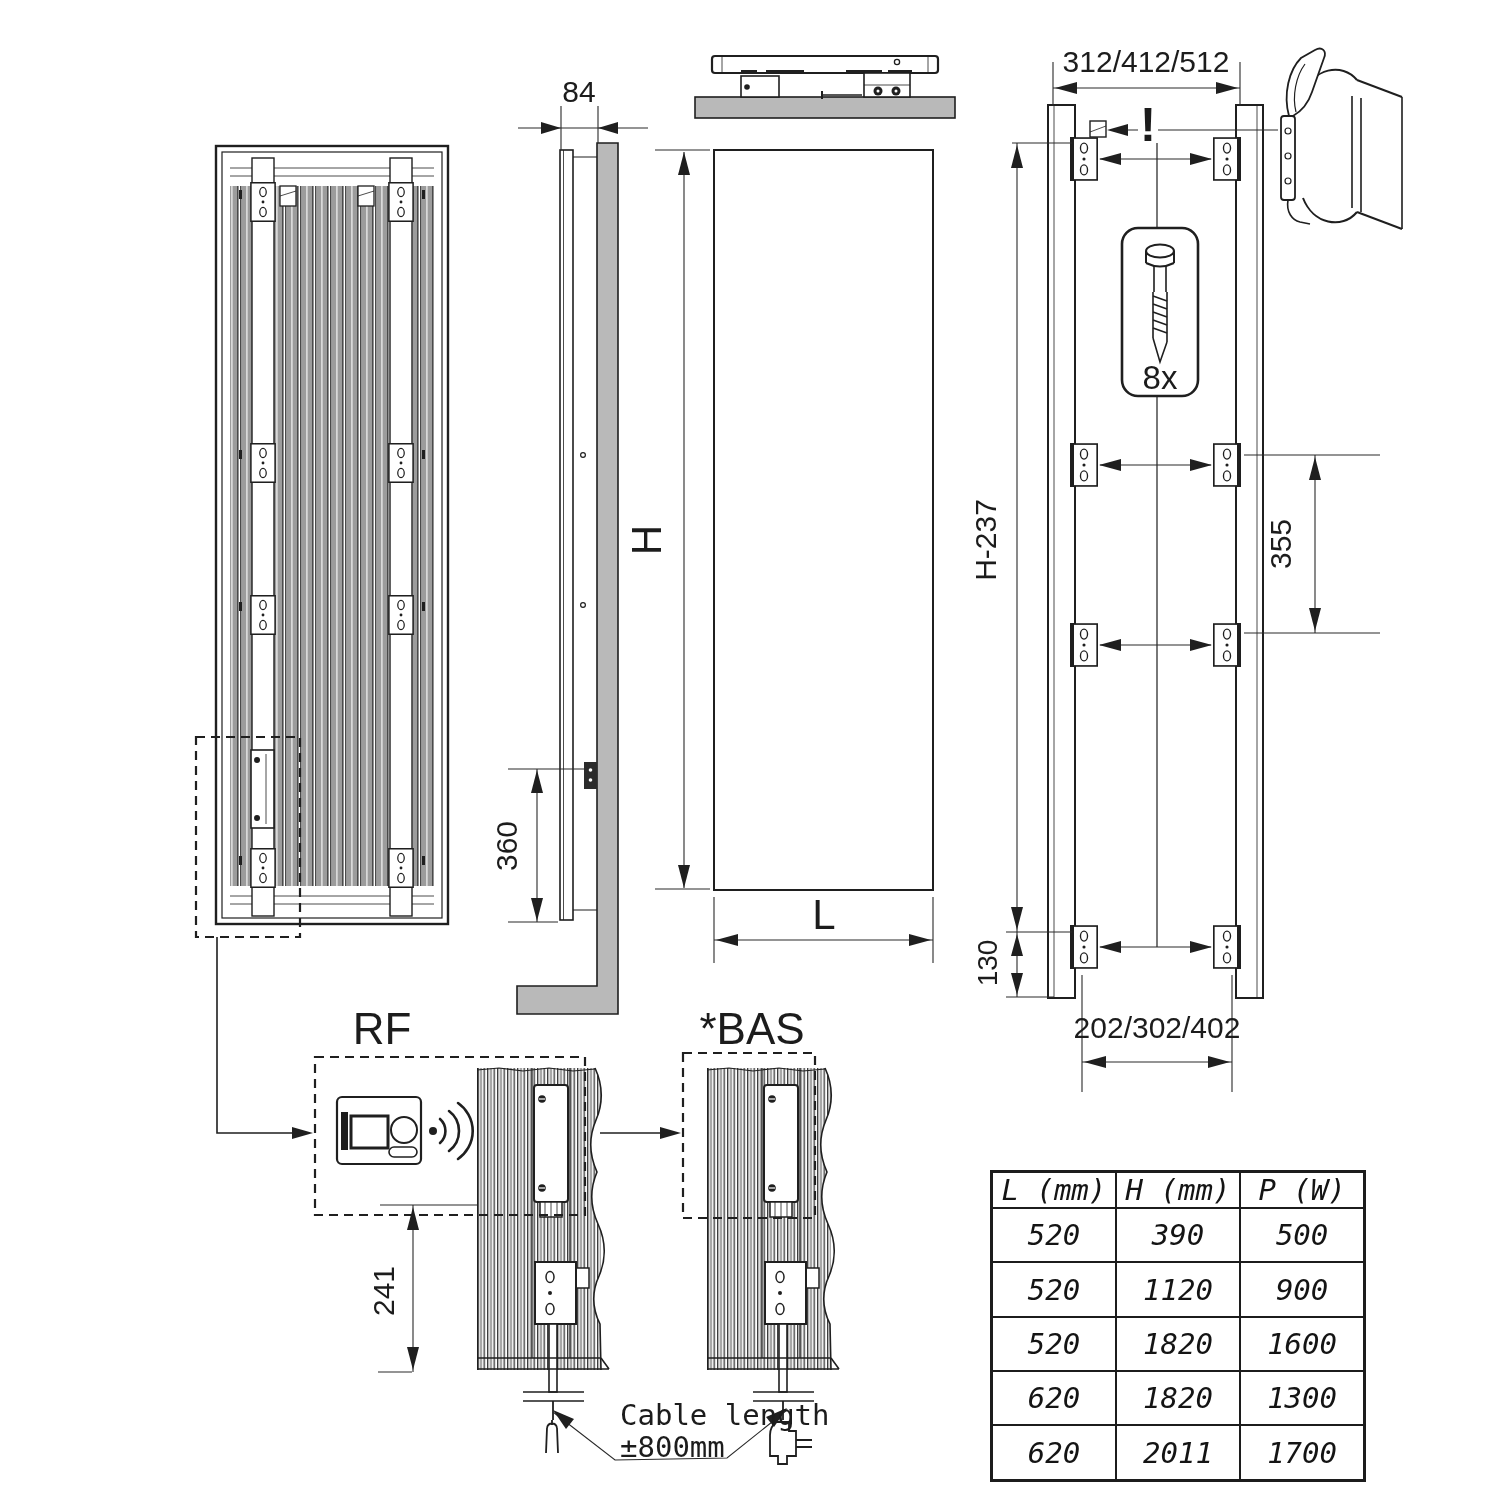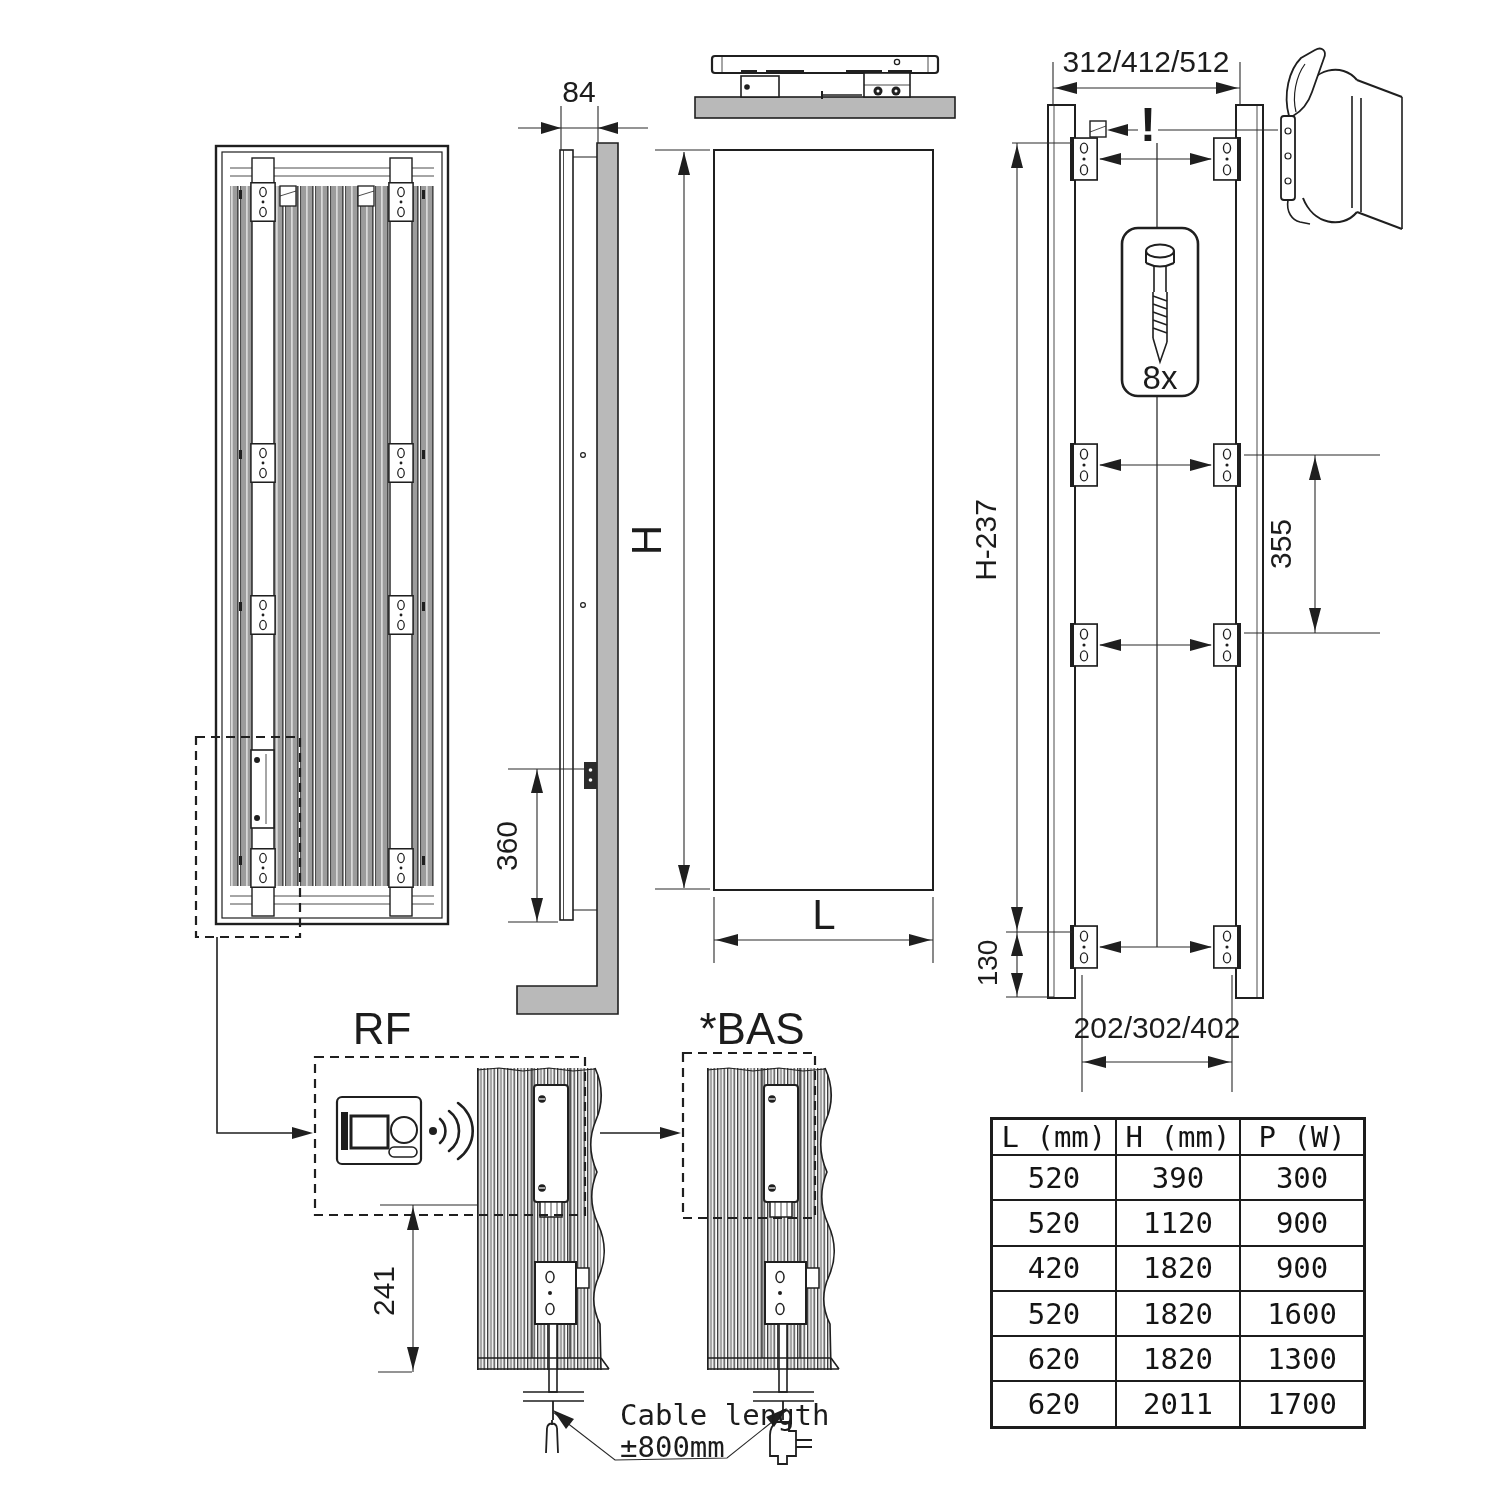--- a/index.html
+++ b/index.html
@@ -16,23 +16,23 @@
   .gfill{fill:#b9b9b9;stroke:#1f1f1f;stroke-width:1.6}
   .dash{stroke:#1f1f1f;stroke-width:2.2;fill:none;stroke-dasharray:9 6}
   
   text.dim{font-family:"Liberation Sans",sans-serif;font-size:30px;fill:#1c1c1c;text-anchor:middle}
   text.dimsm{font-size:28px}
   text.dimbig{font-size:42px}
   text.warn{font-size:48px;font-weight:bold}
   text.lbl{font-size:44px}
   text.mono{font-family:"DejaVu Sans Mono",monospace;font-size:29px;fill:#1c1c1c;text-anchor:start}
   
-  #spec-table{position:absolute;left:990px;top:1117px;width:376px;height:312px;
+  #spec-table{position:absolute;left:990px;top:1170px;width:376px;height:312px;
     border-collapse:collapse;table-layout:fixed;border:3px solid #1c1c1c;
-    font-family:"DejaVu Sans Mono",monospace;font-size:29px;color:#141414;}
+    font-family:"DejaVu Sans Mono",monospace;font-style:italic;font-size:29px;color:#141414;}
   #spec-table th,#spec-table td{border:2px solid #1c1c1c;text-align:center;vertical-align:middle;
     font-weight:normal;padding:0;}
 </style>
 </head>
 <body>
 
 <div id="canvas">
 <svg id="art" width="1500" height="1500" viewBox="0 0 1500 1500" xmlns="http://www.w3.org/2000/svg">
   <defs>
     <pattern id="tubes" width="15" height="12" patternUnits="userSpaceOnUse">
@@ -320,33 +320,28 @@
     <tr>
       <th>L (mm)</th>
       <th>H (mm)</th>
       <th>P (W)</th>
     </tr>
   </thead>
   <tbody>
     <tr>
       <td>520</td>
       <td>390</td>
-      <td>300</td>
+      <td>500</td>
     </tr>
     <tr>
       <td>520</td>
       <td>1120</td>
       <td>900</td>
     </tr>
     <tr>
-      <td>420</td>
-      <td>1820</td>
-      <td>900</td>
-    </tr>
-    <tr>
       <td>520</td>
       <td>1820</td>
       <td>1600</td>
     </tr>
     <tr>
       <td>620</td>
       <td>1820</td>
       <td>1300</td>
     </tr>
     <tr>

